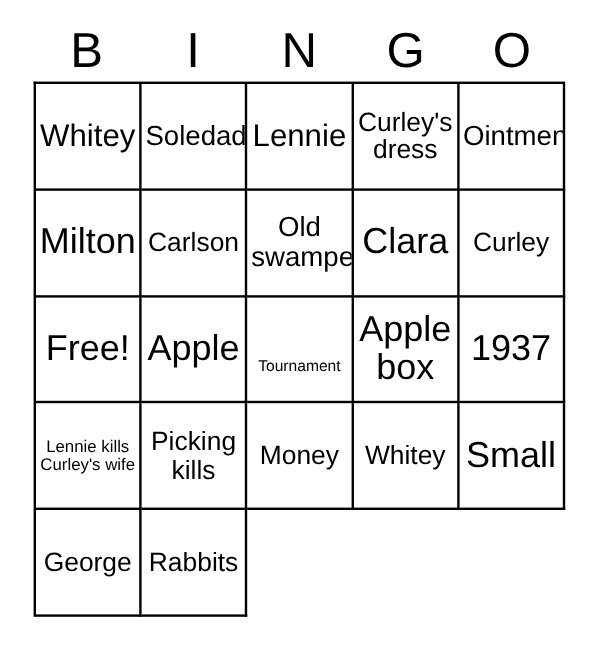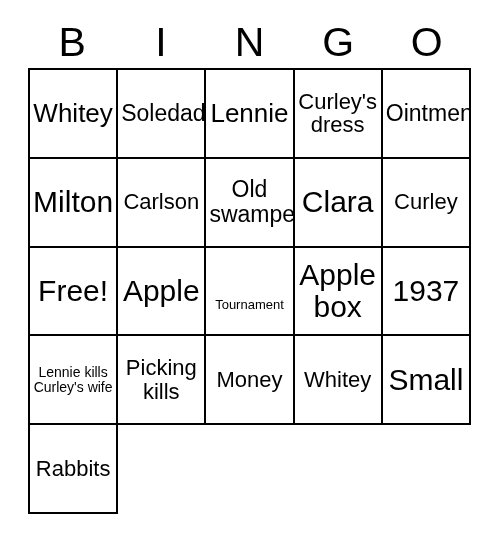--- a/index.html
+++ b/index.html
@@ -158,17 +158,20 @@
     <div class="cell">
         <span class="fs-md">Money</span>
       </div>
     <div class="cell">
         <span class="fs-md">Whitey</span>
       </div>
     <div class="cell">
         <span class="fs-xl">Small</span>
       </div>
     <div class="cell">
+        <span class="fs-md">George</span>
+      </div>
+    <div class="cell">
         <span class="fs-md">Rabbits</span>
       </div>
 
   </div>
 </div>
 
 </body></html>

